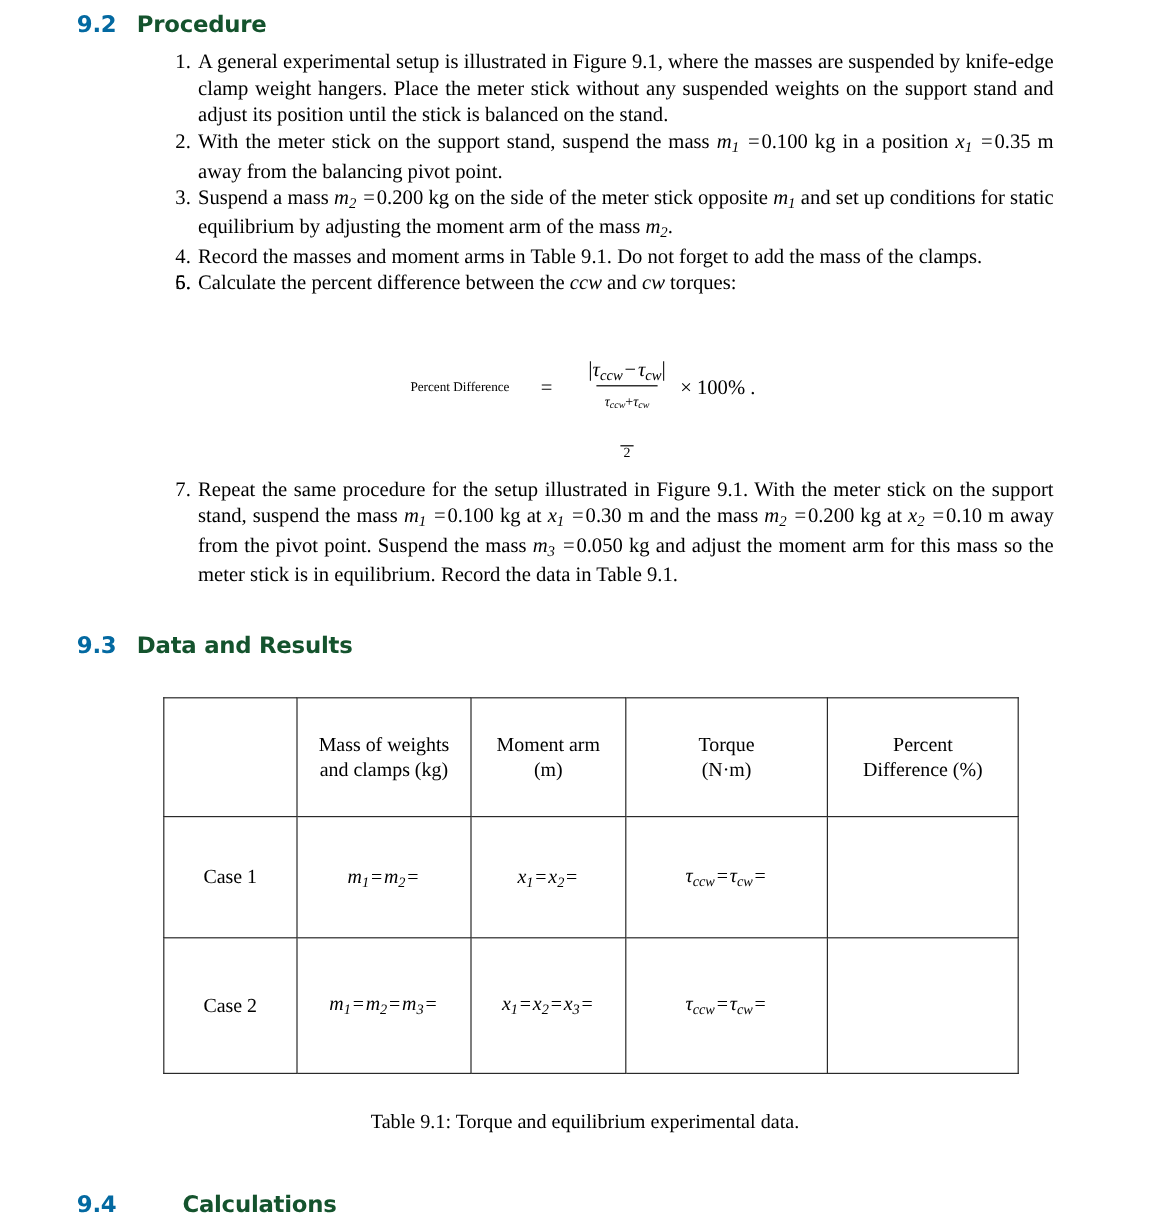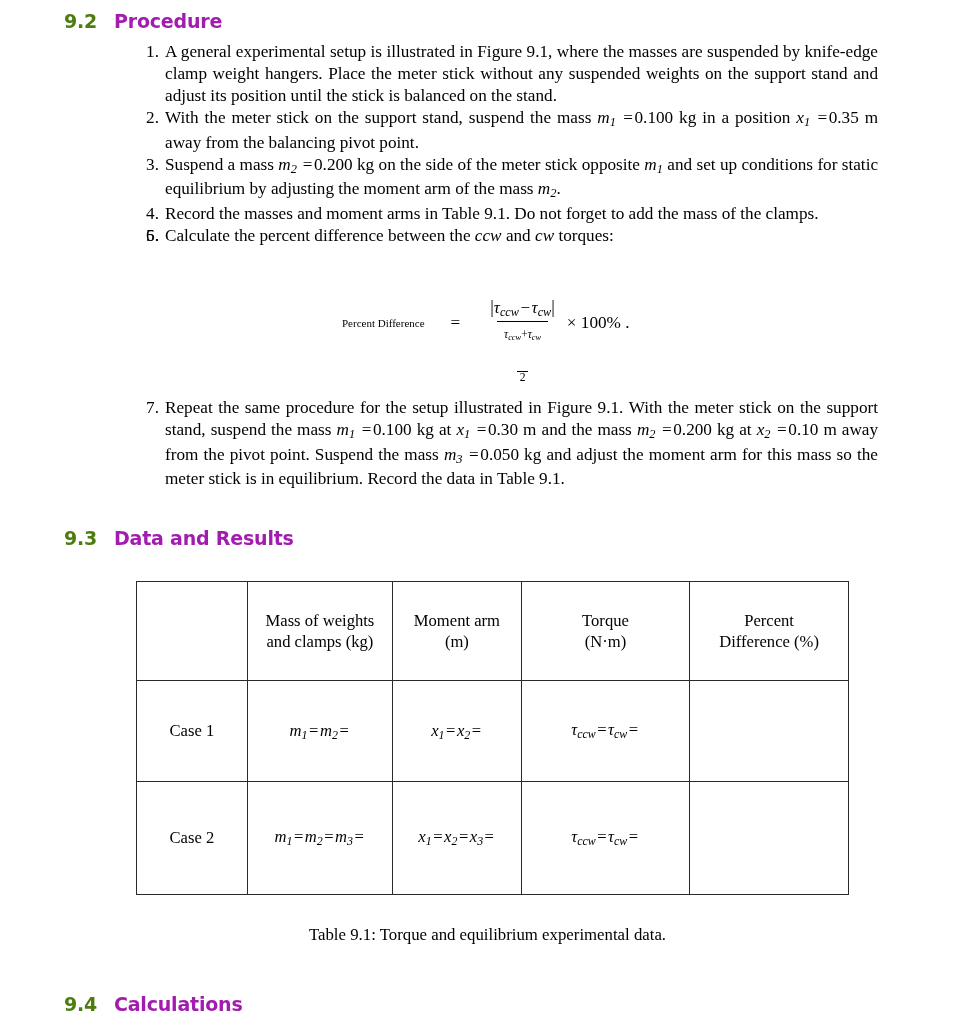--- a/index.html
+++ b/index.html
@@ -25,27 +25,27 @@
   
   .section-head {
     display: flex;
     align-items: baseline;
     font-family: "DejaVu Sans", "Liberation Sans", sans-serif;
     font-weight: bold;
     font-size: 19px;
     letter-spacing: -0.2px;
   }
   .section-num {
-    color: #4d7c0f;
+    color: #0369a1;
     width: 50px;
     flex: 0 0 50px;
     margin-left: 64px;
   }
   .section-title {
-    color: #a21caf;
+    color: #14532d;
   }
 
   
   ol.proc, ul.bullets {
     margin: 0;
     padding: 0;
     list-style: none;
   }
   ol.proc > li, ul.bullets > li {
     position: relative;
@@ -350,21 +350,21 @@
             </div>
           </td>
           <td class="col-pct row2-cell"></td>
         </tr>
       </tbody>
     </table>
   </div>
 
   <div class="caption">Table 9.1: Torque and equilibrium experimental data.</div>
 
-  <div class="section-head" style="margin-top:48px;">
+  <div class="section-head" style="margin-top:48px;gap:38px;">
     <span class="section-num">9.4</span>
     <span class="section-title">Calculations</span>
   </div>
 
   <div class="calc-wrap">
     <ul class="bullets">
       <li>
         <span class="bullet-marker">•</span>
         <span>Show calculations here:</span>
       </li>

